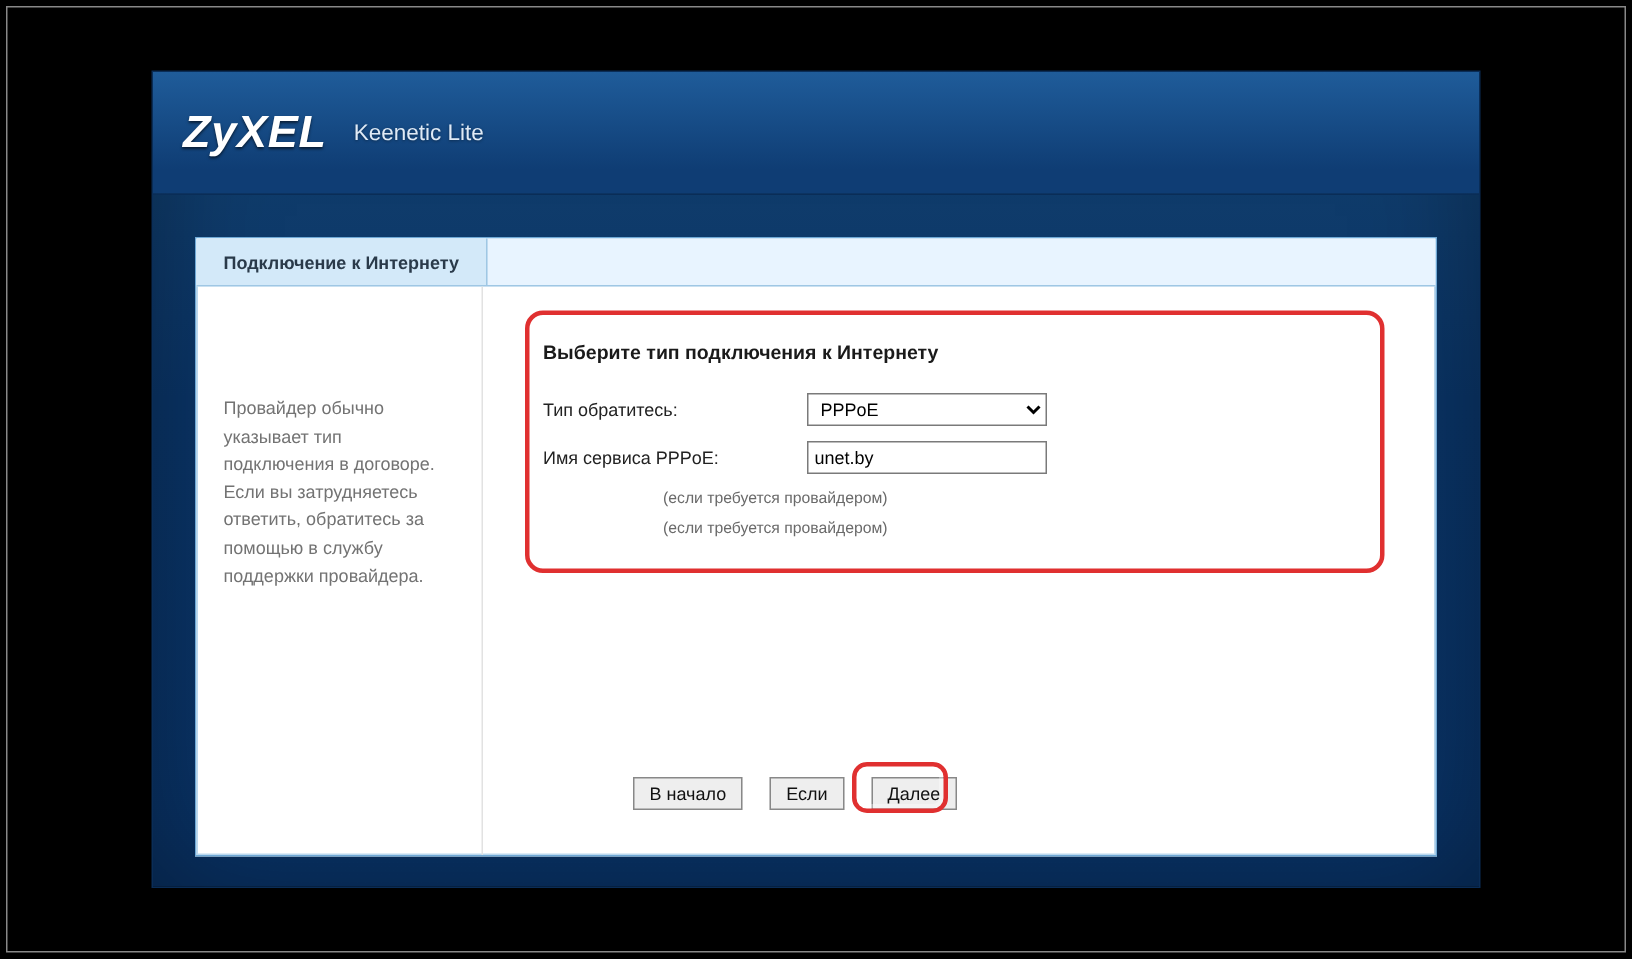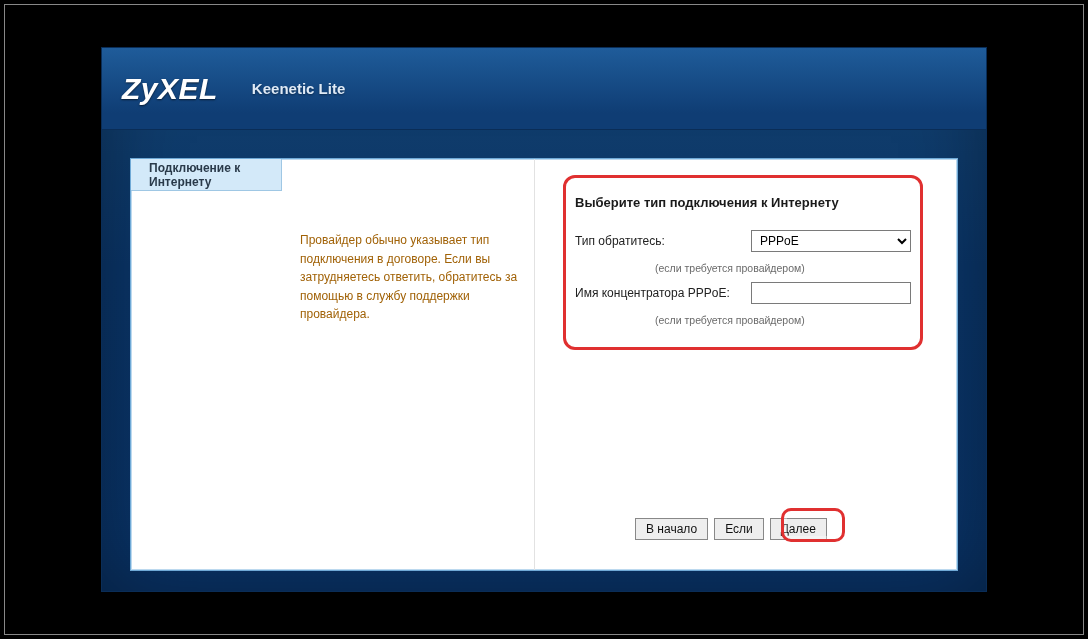--- a/index.html
+++ b/index.html
@@ -15,57 +15,57 @@
   .app-window {
     width: 886px; height: 545px;
     background: linear-gradient(180deg,#12406e 0%, #0a3466 40%, #093265 100%);
     border: 1px solid #0a2d57;
     box-shadow: inset 0 0 80px rgba(0,0,0,.35);
     display: flex; flex-direction: column;
   }
 
   .header {
     height: 82px; display: flex; align-items: center;
-    padding: 0 20px; gap: 6px;
+    padding: 0 20px; gap: 18px;
     background: linear-gradient(180deg,#1f5c9a 0%, #0f3d74 80%);
     border-bottom: 1px solid #0a2d57;
   }
   .brand { color: #fff; font-weight: 700; font-size: 30px; font-style: italic; letter-spacing: .5px; text-shadow: 0 1px 2px rgba(0,0,0,.6); }
-  .model { color: #dfeaf6; font-size: 15px; font-weight: 700; text-shadow: 0 1px 2px rgba(0,0,0,.4); margin-left: 28px; }
+  .model { color: #dfeaf6; font-size: 15px; font-weight: 400; text-shadow: 0 1px 2px rgba(0,0,0,.4); }
 
   .stage {
     flex: 1; padding: 28px 28px 20px 28px; display: flex;
   }
 
   .panel {
     flex: 1; background: #fff; border: 1px solid #6fa9d6;
-    display: flex; 
+    display: flex; flex-direction: column;
     box-shadow: 0 0 0 1px #bcd9ef inset;
   }
 
   .tabstrip {
     height: 32px; background: #e8f4ff;
     border-bottom: 1px solid #9fc7e4;
     display: flex; align-items: stretch;
   }
   .tab {
     padding: 0 18px; display: flex; align-items: center;
     font-size: 12px; color: #2a3a4a; font-weight: 700;
     background: #d3e9f9;
     border-right: 1px solid #9fc7e4;
   }
 
   .body {
     flex: 1; display: flex;
     position: relative;
   }
   .sidebar {
-    width: 253px; padding: 72px 16px 16px 18px;
+    width: 191px; padding: 72px 16px 16px 18px;
     border-right: 1px solid #e2e2e2;
-    font-size: 12px; line-height: 1.55; color: #a16207;
+    font-size: 12px; line-height: 1.55; color: #737373;
   }
 
   .content {
     flex: 1; padding: 22px 24px 14px 34px; position: relative;
     display: flex; flex-direction: column; justify-content: space-between;
   }
 
   .form-area {
     position: relative;
     padding: 10px 22px 22px 6px;
@@ -85,21 +85,21 @@
   .hint { font-size: 10.5px; color: #6a6a6a; margin: 2px 0 8px 80px; }
 
   .highlight-form {
     position: absolute; left: -6px; top: -6px; right: 10px; bottom: 6px;
     border: 3px solid #e03030; border-radius: 12px;
     box-shadow: 0 0 0 3px rgba(255,255,255,.35) inset; pointer-events: none;
   }
 
   .footer {
     padding: 8px 0 16px 0;
-    display: flex; gap: 6px; justify-content: flex-start;
+    display: flex; gap: 18px; justify-content: flex-start;
     position: relative; margin-left: 66px;
   }
   button.nav {
     font-size: 12px; padding: 2px 10px; height: 22px;
     background: #eee; border: 1px solid #888; color: #111;
     cursor: pointer; font-family: inherit;
   }
   .highlight-next {
     position: absolute; left: 146px; top: -2px; width: 64px; height: 34px;
     border: 3px solid #e03030; border-radius: 10px;
@@ -137,28 +137,28 @@
 
               <div class="row">
                 <div class="lbl">Тип обратитесь:</div>
                 <div class="ctl">
                   <select>
                     <option>PPPoE</option>
                   </select>
                 </div>
               </div>
 
+              <div class="row">
+                <div class="lbl">Имя сервиса PPPoE:</div>
+                <div class="ctl">
+                  <input type="text" value="unet.by" style="">
+                </div>
+              </div>
               <div class="hint">(если требуется провайдером)</div>
 
-              <div class="row">
-                <div class="lbl">Имя концентратора PPPoE:</div>
-                <div class="ctl">
-                  <input type="text" value="" style="">
-                </div>
-              </div>
               <div class="hint">(если требуется провайдером)</div>
             </div>
 
             <div style="flex:1"></div>
 
             <div class="footer">
               <button class="nav">В начало</button>
               <button class="nav">Если</button>
               <button class="nav">Далее</button>
               <div class="highlight-next"></div>

